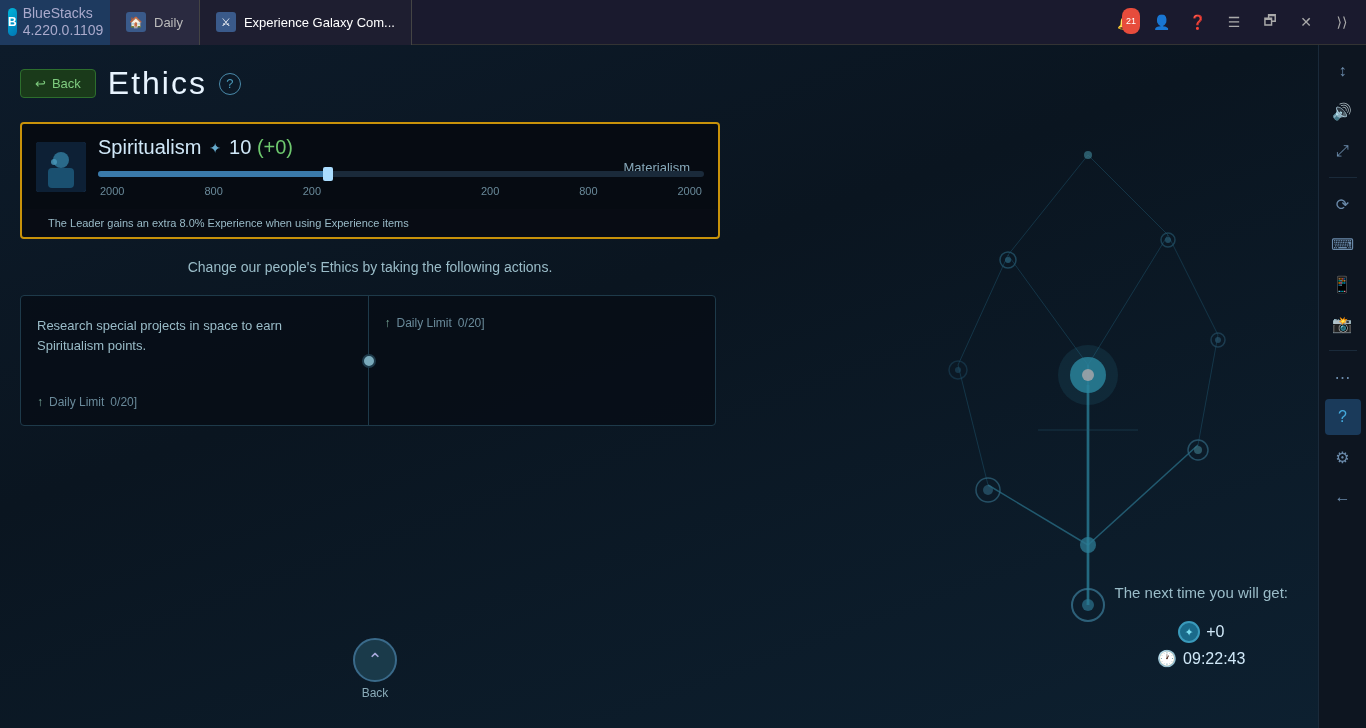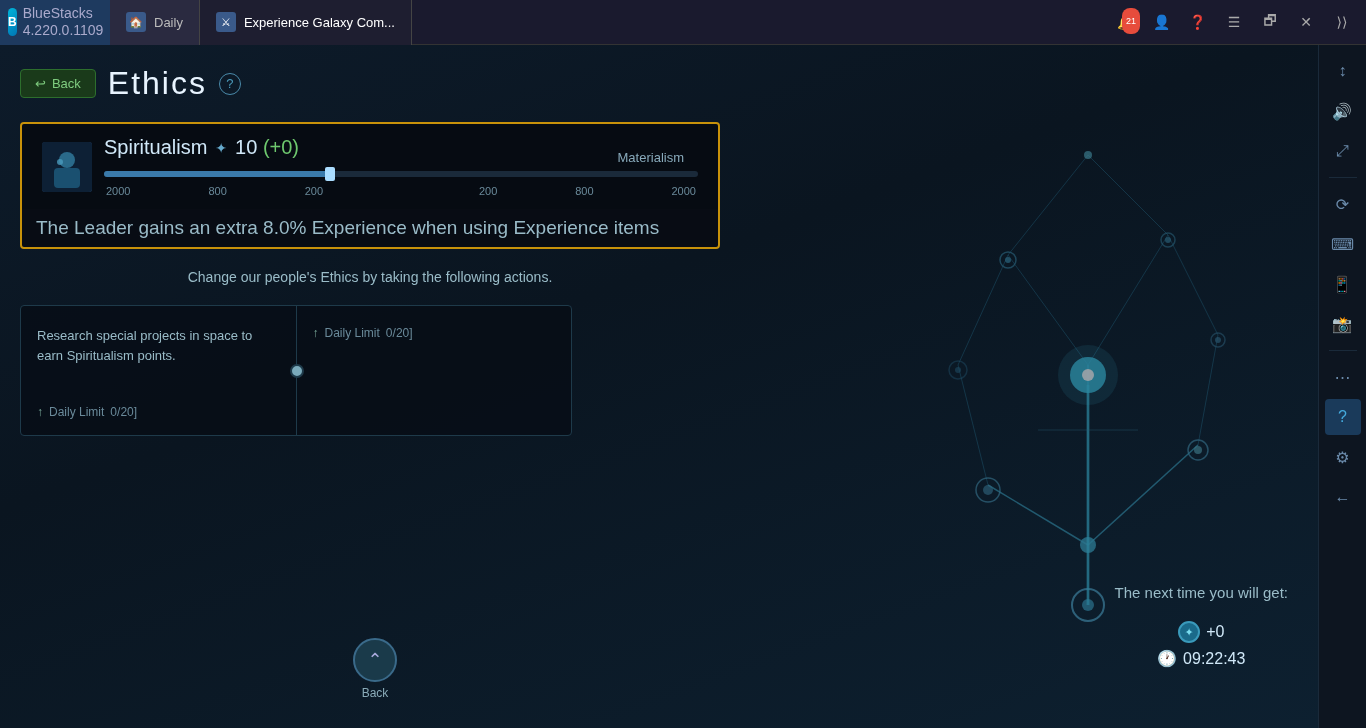--- a/index.html
+++ b/index.html
@@ -172,21 +172,21 @@
       background: rgba(10, 15, 25, 0.85);
       border-radius: 4px;
       padding: 0;
       margin-bottom: 20px;
       width: 700px;
       overflow: hidden;
     }
     .slider-row {
       display: flex;
       align-items: center;
-      padding: 12px 20px;
+      padding: 12px 14px;
       gap: 12px;
       background: rgba(0,0,0,0.3);
     }
     .ethics-avatar {
       width: 50px;
       height: 50px;
       background: linear-gradient(135deg, #1a3050, #2a5080);
       border-radius: 3px;
       overflow: hidden;
       flex-shrink: 0;
@@ -213,21 +213,21 @@
       font-size: 14px;
     }
     .ethics-score {
       font-size: 20px;
     }
     .score-base { color: #d0e8f8; }
     .score-bonus { color: #6ec86e; }
     .materialism-label {
       position: absolute;
       right: 14px;
-      top: 14px;
+      top: 24px;
       color: #8ab;
       font-size: 13px;
     }
     .slider-bar-container {
       position: relative;
       width: 100%;
       height: 18px;
       display: flex;
       align-items: center;
     }
@@ -259,38 +259,38 @@
     }
     .slider-labels {
       display: flex;
       justify-content: space-between;
       font-size: 11px;
       color: #6a8a9a;
       margin-top: 2px;
       padding: 0 2px;
     }
     .ethics-description {
-      padding: 8px 14px;
-      font-size: 19px;
+      padding: 8px 26px;
+      font-size: 11px;
       color: #9abbc8;
       background: rgba(0,0,0,0.2);
     }
 
     
     .instructions {
       text-align: center;
       color: #9abcc8;
       font-size: 14px;
       margin-bottom: 20px;
       width: 700px;
     }
 
     
     .actions-panel {
-      width: 552px;
+      width: 696px;
       display: flex;
       border: 1px solid #1e3a4a;
       border-radius: 4px;
       overflow: hidden;
       background: rgba(5, 12, 20, 0.7);
     }
     .action-col {
       flex: 1;
       padding: 20px 16px 16px;
       position: relative;

